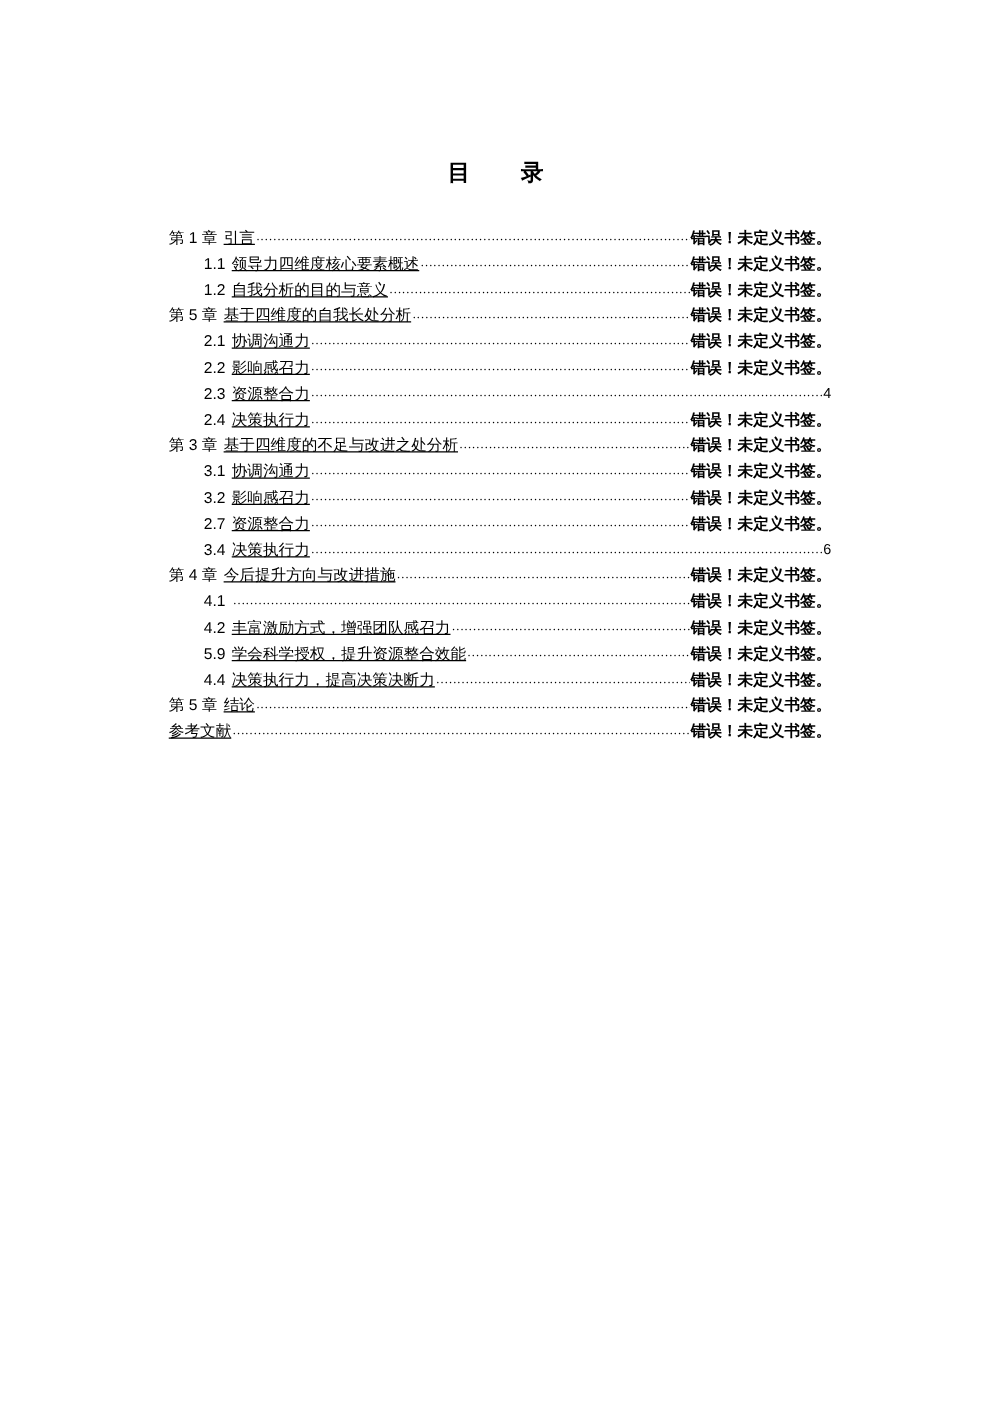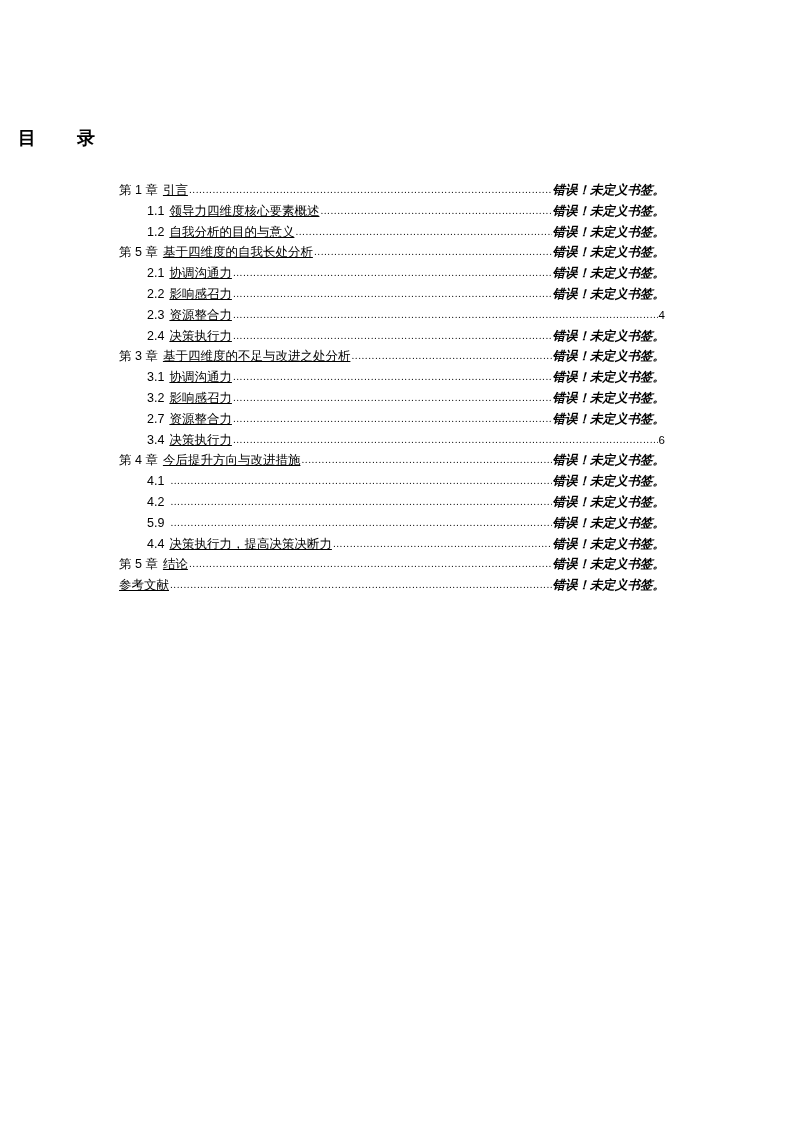--- a/index.html
+++ b/index.html
@@ -13,41 +13,43 @@
       position: relative;
       overflow: hidden;
       font-family: "DejaVu Serif", "Liberation Serif", serif;
       color: #000000;
     }
     .page-title {
       position: absolute;
       top: 126px;
       left: 0;
       width: 793px;
-      font-family: Liberation Sans, sans-serif;
+      text-align: center;
+      font-family: Liberation Serif, serif;
       font-weight: bold;
       font-size: 18px;
       letter-spacing: 18px;
       line-height: 24px;
       padding-left: 18px;
       box-sizing: border-box;
     }
     .toc {
       position: absolute;
       top: 180px;
       left: 119px;
       width: 546px;
     }
     .toc-row {
       display: flex;
       align-items: center;
       height: 20.8px;
       font-size: 12.5px;
       line-height: 20.8px;
       white-space: nowrap;
+      margin-left: 16px;
     }
     .toc-row.level-2 {
       padding-left: 28px;
     }
     .toc-num {
       font-family: "Liberation Sans", "DejaVu Sans", sans-serif;
       margin-right: 5px;
     }
     .toc-label {
       flex: 0 0 auto;
@@ -67,21 +69,20 @@
       content: "................................................................................................................................................................................................................................................";
     }
     .toc-page {
       flex: 0 0 auto;
       text-align: right;
     }
     .toc-page.error {
       font-family: "DejaVu Sans", "Liberation Sans", sans-serif;
       font-weight: bold;
       font-size: 12.5px;
-      font-style: italic;
     }
     .toc-page.number {
       font-family: "Liberation Sans", "DejaVu Sans", sans-serif;
       font-size: 11.5px;
     }
   </style>
 </head>
 <body>
 
 <div class="page-title">目  录</div>
@@ -171,25 +172,27 @@
       <span class="toc-leader"></span>
       <span class="toc-page error">错误！未定义书签。</span>
     </div>
     <div class="toc-row level-2">
       <span class="toc-num">4.1</span>
       <span class="toc-leader"></span>
       <span class="toc-page error">错误！未定义书签。</span>
     </div>
     <div class="toc-row level-2">
       <span class="toc-num">4.2</span>
+      <span class="toc-label">丰富激励方式，增强团队感召力</span>
       <span class="toc-leader"></span>
       <span class="toc-page error">错误！未定义书签。</span>
     </div>
     <div class="toc-row level-2">
       <span class="toc-num">5.9</span>
+      <span class="toc-label">学会科学授权，提升资源整合效能</span>
       <span class="toc-leader"></span>
       <span class="toc-page error">错误！未定义书签。</span>
     </div>
     <div class="toc-row level-2">
       <span class="toc-num">4.4</span>
       <span class="toc-label">决策执行力，提高决策决断力</span>
       <span class="toc-leader"></span>
       <span class="toc-page error">错误！未定义书签。</span>
     </div>
     <div class="toc-row level-1">

